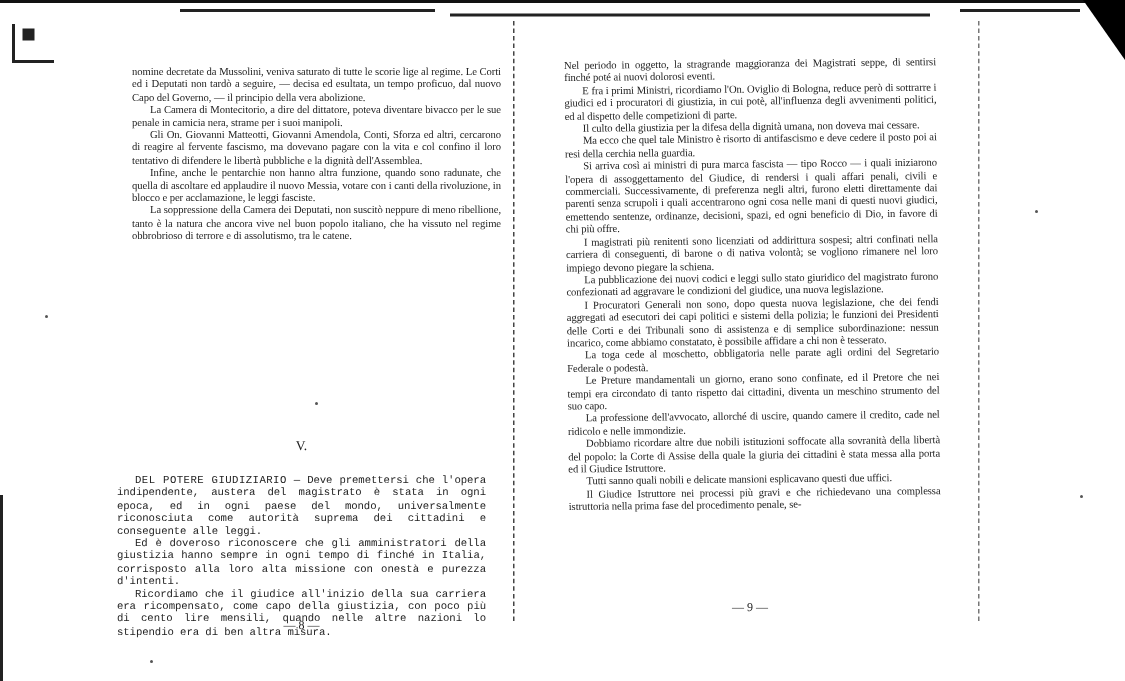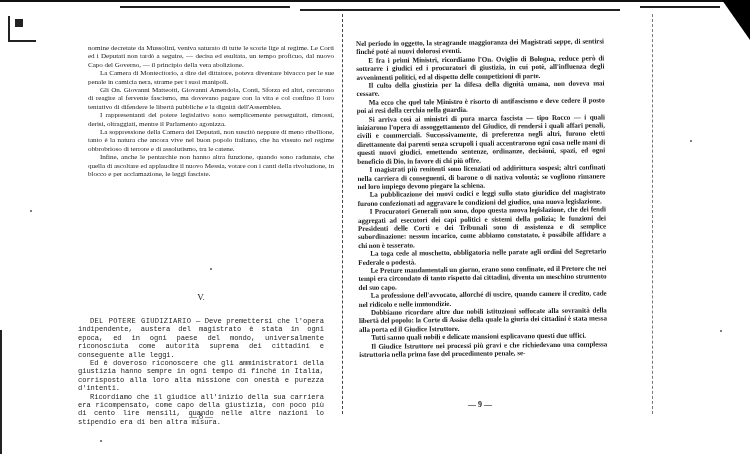--- a/index.html
+++ b/index.html
@@ -36,21 +36,21 @@
     border-left: 1px dashed #777;
   }
   .edge-left {
     position: absolute; left: 0; top: 330px; width: 14px; height: 124px;
     border-left: 2px solid #222;
   }
   .page {
     position: absolute; top: 0; height: 454px;
   }
   .page-left { left: 78px; width: 246px; }
-  .page-right { left: 356px; width: 248px; font-weight: bold; }
+  .page-right { left: 376px; width: 248px; }
   .para {
     font-size: 7.1px; line-height: 8.4px; text-align: justify;
     margin: 0; text-indent: 12px; letter-spacing: -0.05px;
     color: #222;
   }
   .para.noindent { text-indent: 0; }
   .block-l1 { position: absolute; top: 44px; left: 10px; width: 246px; }
   .chapter {
     position: absolute; top: 292px; left: 0; width: 246px; text-align: center;
     font-size: 9px; color: #222;
@@ -77,23 +77,22 @@
 <div class="dark-wedge"></div>
 <div class="gutter"></div>
 <div class="gutter2"></div>
 <div class="edge-left"></div>
 
 <div class="page page-left">
   <div class="block-l1">
     <p class="para noindent">nomine decretate da Mussolini, veniva saturato di tutte le scorie lige al regime. Le Corti ed i Deputati non tardò a seguire, — decisa ed esultata, un tempo proficuo, dal nuovo Capo del Governo, — il principio della vera abolizione.</p>
     <p class="para">La Camera di Montecitorio, a dire del dittatore, poteva diventare bivacco per le sue penale in camicia nera, strame per i suoi manipoli.</p>
     <p class="para">Gli On. Giovanni Matteotti, Giovanni Amendola, Conti, Sforza ed altri, cercarono di reagire al fervente fascismo, ma dovevano pagare con la vita e col confino il loro tentativo di difendere le libertà pubbliche e la dignità dell'Assemblea.</p>
-    <p class="para">I rappresentanti del potere legislativo sono semplicemente perseguitati, rimossi, derisi, oltraggiati, mentre il Parlamento agonizza.</p>
+    <p class="para">Infine, anche le pentarchie non hanno altra funzione, quando sono radunate, che quella di ascoltare ed applaudire il nuovo Messia, votare con i canti della rivoluzione, in blocco e per acclamazione, le leggi fasciste.</p>
     <p class="para">La soppressione della Camera dei Deputati, non suscitò neppure di meno ribellione, tanto è la natura che ancora vive nel buon popolo italiano, che ha vissuto nel regime obbrobrioso di terrore e di assolutismo, tra le catene.</p>
-    <p class="para">Infine, anche le pentarchie non hanno altra funzione, quando sono radunate, che quella di ascoltare ed applaudire il nuovo Messia, votare con i canti della rivoluzione, in blocco e per acclamazione, le leggi fasciste.</p>
   </div>
 
   <div class="chapter">V.</div>
 
   <div class="block-l2">
     <p class="para">
       <span class="heading-sc">DEL POTERE GIUDIZIARIO</span>
       <span> — </span>
       <span>Deve premettersi che l'opera indipendente, austera del magistrato è stata in ogni epoca, ed in ogni paese del mondo, universalmente riconosciuta come autorità suprema dei cittadini e conseguente alle leggi.</span>
     </p>

